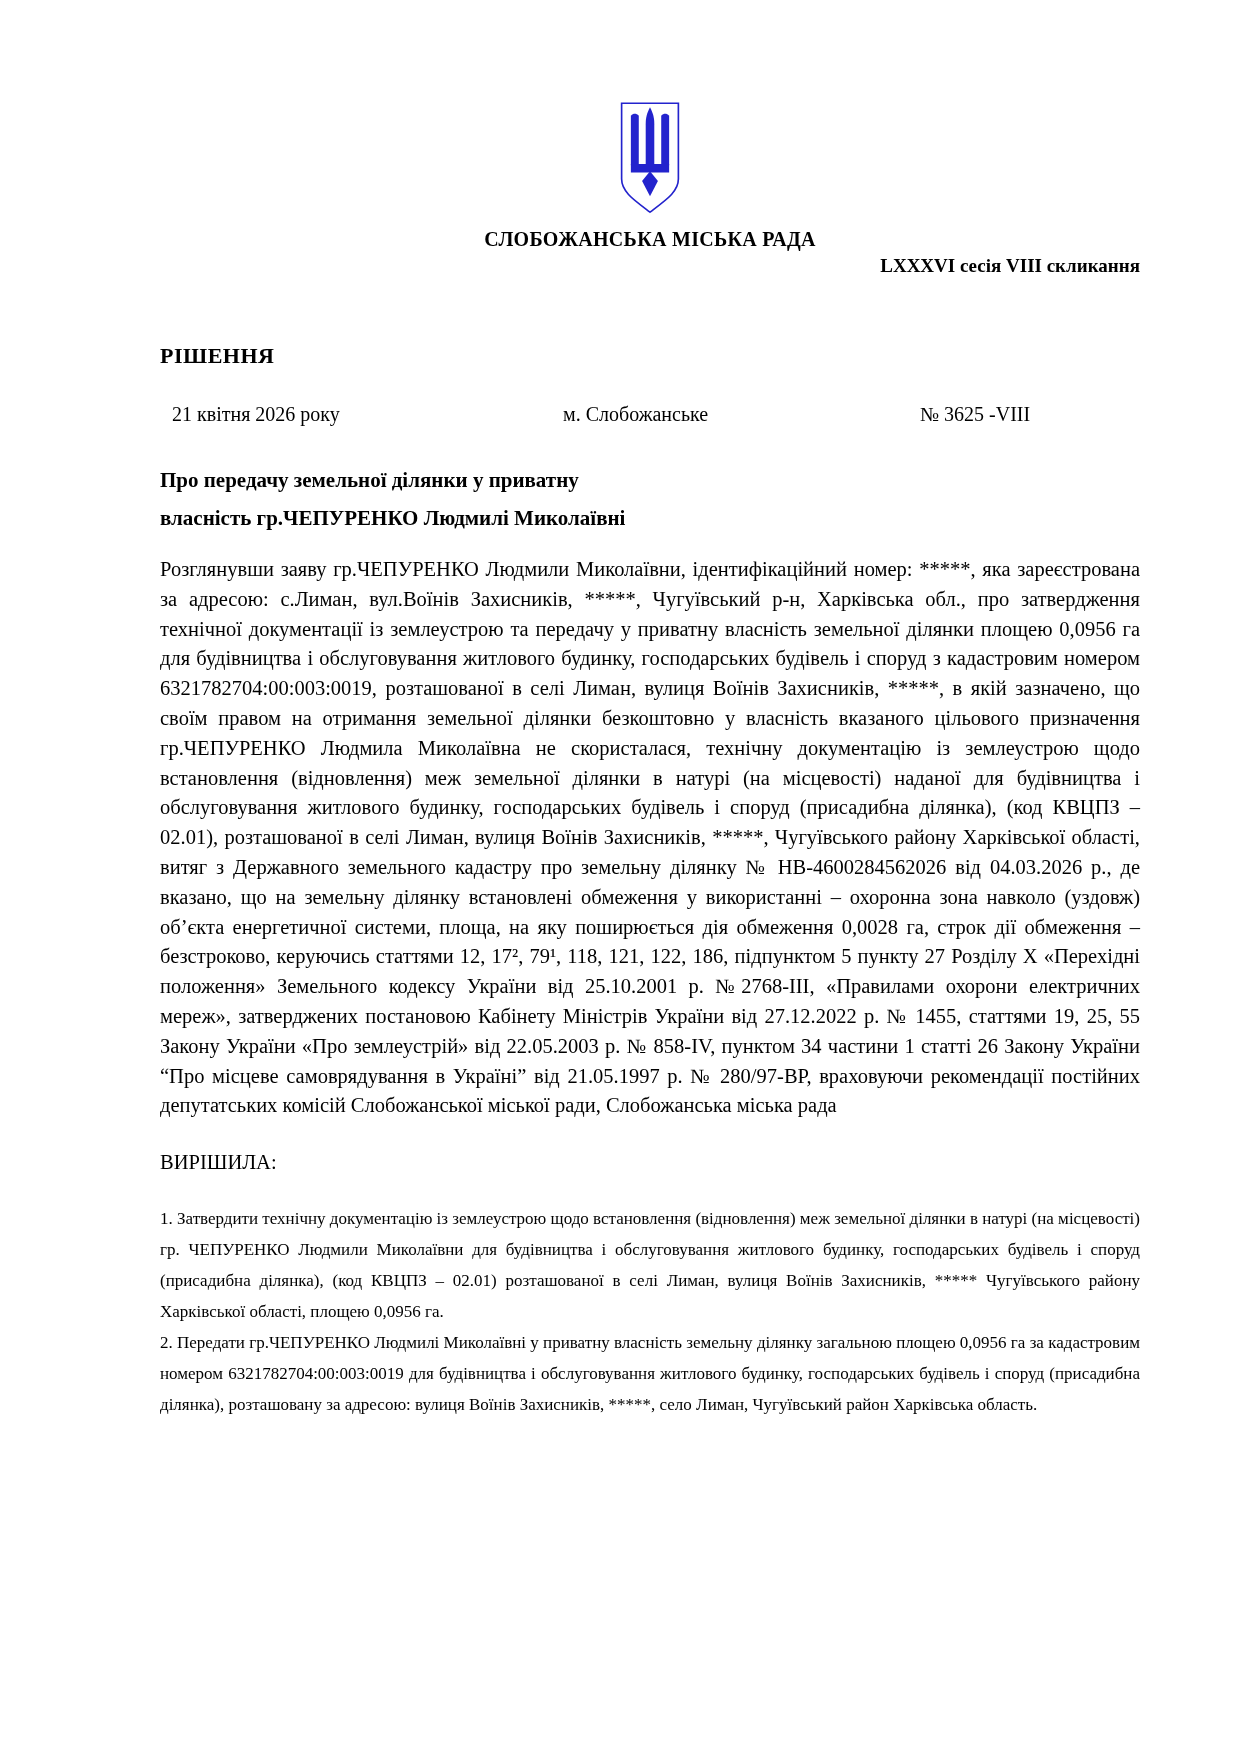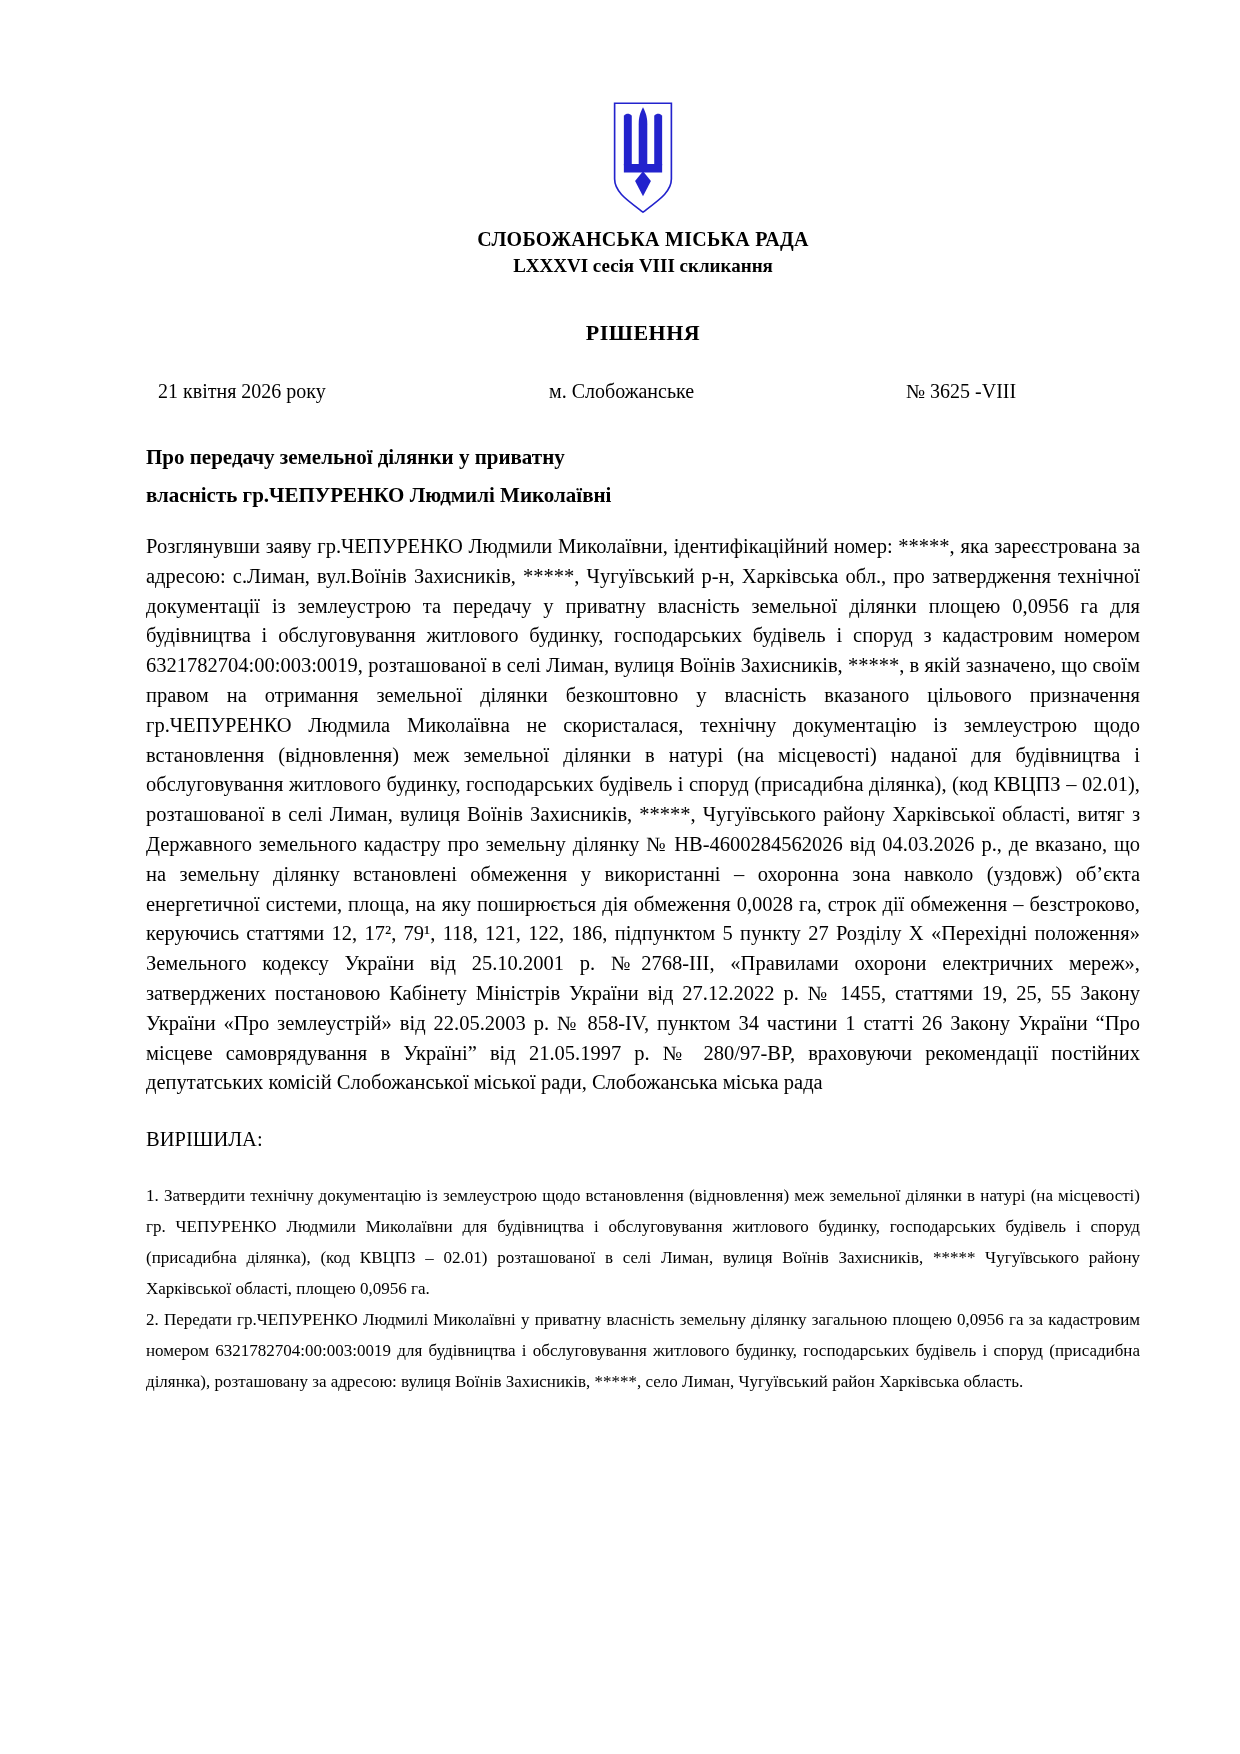--- a/index.html
+++ b/index.html
@@ -7,46 +7,45 @@
     position:relative;
     width:1240px;height:1754px;
     background:#ffffff;
     color:#000;
     font-family:"Liberation Serif","DejaVu Serif",serif;
     overflow:hidden;
     margin:0 auto;
   }
   .content{
     position:absolute;
-    left:146px;right:100px;top:0;
+    left:160px;right:100px;top:0;
   }
   .emblem-wrap{
     margin:100px auto 10px auto;
     width:66px;height:116px;
     text-align:center;
   }
   .hdr{
     text-align:center;
     font-weight:bold;
     font-size:20px;
     line-height:27px;
     letter-spacing:.3px;
   }
   .hdr-session{
-    text-align:center;
+    text-align:right;
     font-weight:bold;
     font-size:19px;
     line-height:25px;
   }
   .doc-kind{
-    text-align:center;
     font-weight:bold;
     font-size:22px;
     letter-spacing:.5px;
-    margin-top:42px;
+    margin-top:65px;
   }
   .date-row{
     position:relative;
     height:26px;
     margin-top:34px;
     font-size:20px;
   }
   .date-row .d{position:absolute;left:12px;top:0;}
   .date-row .p{position:absolute;left:403px;top:0;}
   .date-row .n{position:absolute;left:760px;top:0;}

